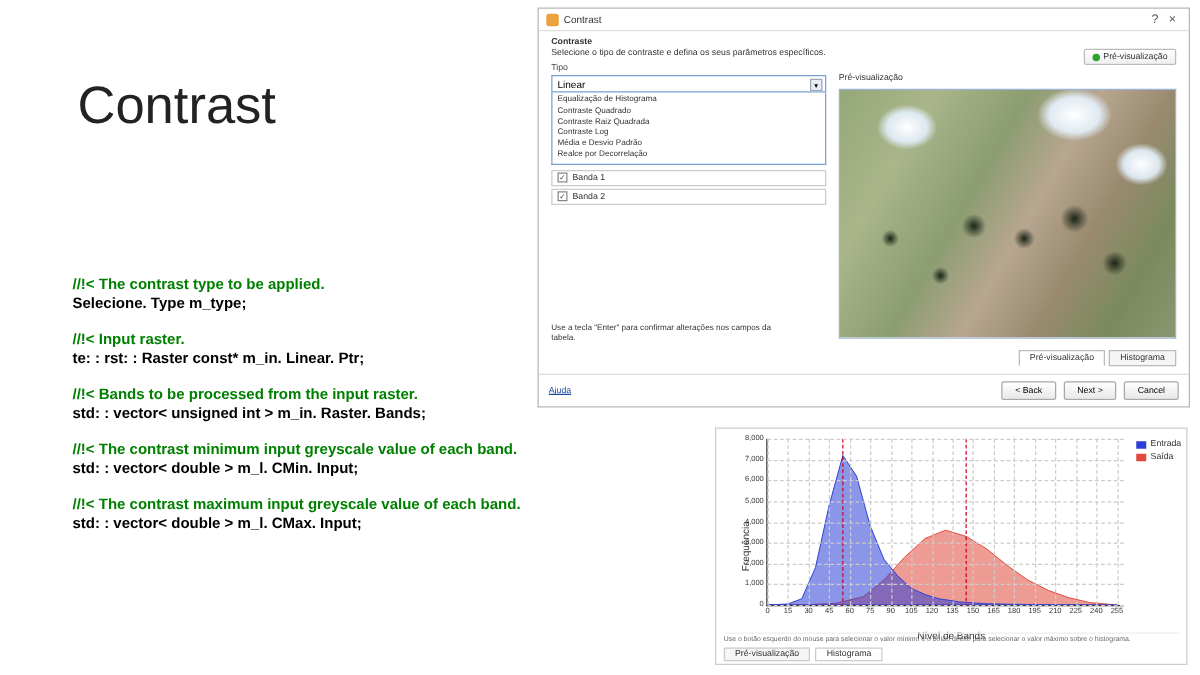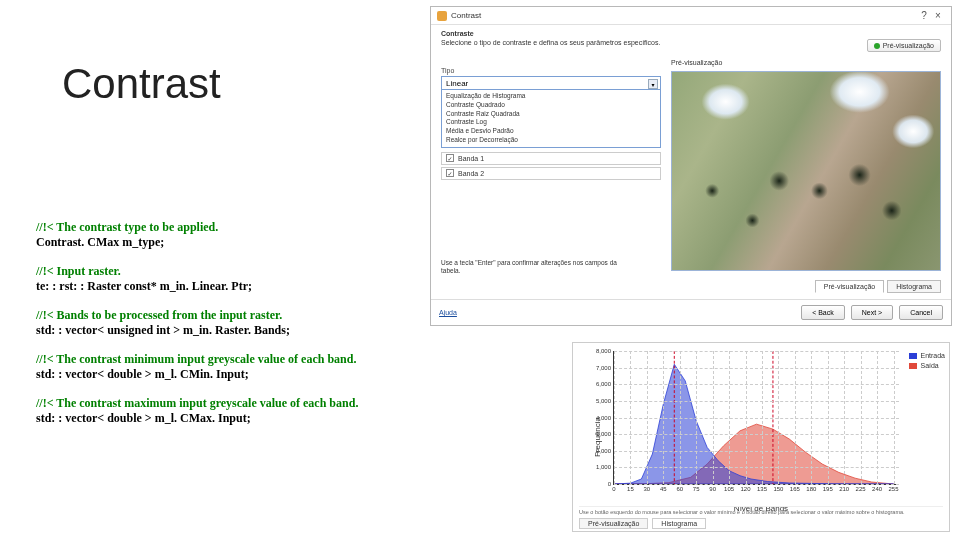--- a/index.html
+++ b/index.html
@@ -1,29 +1,29 @@
 <!DOCTYPE html>
 <html><head>
 <meta charset="utf-8">
 <style>
   * { box-sizing: border-box; margin: 0; padding: 0; }
   body { width: 960px; height: 540px; background: #fff; font-family: Arial, sans-serif; position: relative; overflow: hidden; }
   .slide-title { position: absolute; left: 62px; top: 60px; font-size: 42px; font-weight: 400; color: #222; font-family: "Segoe UI Light", "Segoe UI", Arial, sans-serif; }
-  .code-area { position: absolute; left: 36px; top: 220px; font-family: Liberation Serif, serif; font-size: 12px; font-weight: bold; line-height: 1.25; color: #000; }
+  .code-area { position: absolute; left: 58px; top: 220px; font-family: Liberation Sans, sans-serif; font-size: 12px; font-weight: bold; line-height: 1.25; color: #000; }
   .code-area .cmt { color: #008000; }
   .code-area .blk { margin-bottom: 14px; }
   
   .dlg { position: absolute; left: 430px; top: 6px; width: 522px; height: 320px; border: 1px solid #b8b8b8; background: #fff; font-size: 8px; color: #333; }
   .dlg-titlebar { position: absolute; left:0; right:0; top:0; height:18px; display:flex; align-items:center; padding:0 6px; border-bottom:1px solid #e0e0e0; }
   .dlg-titlebar .ico { width:10px; height:10px; background:#e8a33d; border-radius:2px; margin-right:4px; }
   .dlg-titlebar .spacer { flex:1; }
   .dlg-titlebar .winbtn { width:14px; text-align:center; color:#555; font-size:10px; }
   .dlg-sub { position:absolute; left:10px; top:22px; font-size:7px; line-height:1.3; }
   .dlg-sub .bold { font-weight:bold; }
-  .dlg-left { position:absolute; left:10px; top:60px; width:220px; }
+  .dlg-left { position:absolute; left:10px; top:44px; width:220px; }
   .dlg-left .lbl { font-size:7px; color:#444; margin-bottom:2px; }
   .dlg-select { position:relative; border:1px solid #7a9fd4; background:#fff; height:14px; display:flex; align-items:center; padding:0 4px; color:#000; }
   .dlg-select .arrow { position:absolute; right:2px; top:2px; width:10px; height:10px; background:#e8ecf5; border:1px solid #9ab; display:flex; align-items:center; justify-content:center; font-size:6px; }
   .dlg-drop { border:1px solid #7a9fd4; border-top:none; background:#fff; padding:2px 4px; line-height:1.35; font-size:6.5px; }
   .dlg-bands { margin-top:4px; }
   .dlg-band { border:1px solid #ccc; height:13px; display:flex; align-items:center; padding:0 4px; margin-bottom:2px; font-size:7px; }
   .dlg-band .cb { width:8px; height:8px; border:1px solid #888; margin-right:4px; background:#fff; display:flex; align-items:center; justify-content:center; font-size:6px; }
   .dlg-hint { position:absolute; left:10px; top:252px; font-size:6.5px; line-height:1.3; }
   .dlg-tabs { position:absolute; right:10px; bottom:32px; display:flex; gap:3px; font-size:7px; }
   .dlg-tabs .tab { border:1px solid #bbb; padding:2px 8px; background:#f5f5f5; }
@@ -68,21 +68,21 @@
   svg.hist { position:absolute; inset:0; width:100%; height:100%; }
 </style>
 </head>
 <body>
 
 <div class="slide-title">Contrast</div>
 
 <div class="code-area">
   <div class="blk">
     <div class="cmt">//!&lt; The contrast type to be applied.</div>
-    <div>Contrast. CMax m_type;</div>
+    <div>Selecione. Type m_type;</div>
   </div>
   <div class="blk">
     <div class="cmt">//!&lt; Input raster.</div>
     <div>te: : rst: : Raster const* m_in. Linear. Ptr;</div>
   </div>
   <div class="blk">
     <div class="cmt">//!&lt; Bands to be processed from the input raster.</div>
     <div>std: : vector&lt; unsigned int &gt; m_in. Raster. Bands;</div>
   </div>
   <div class="blk">

